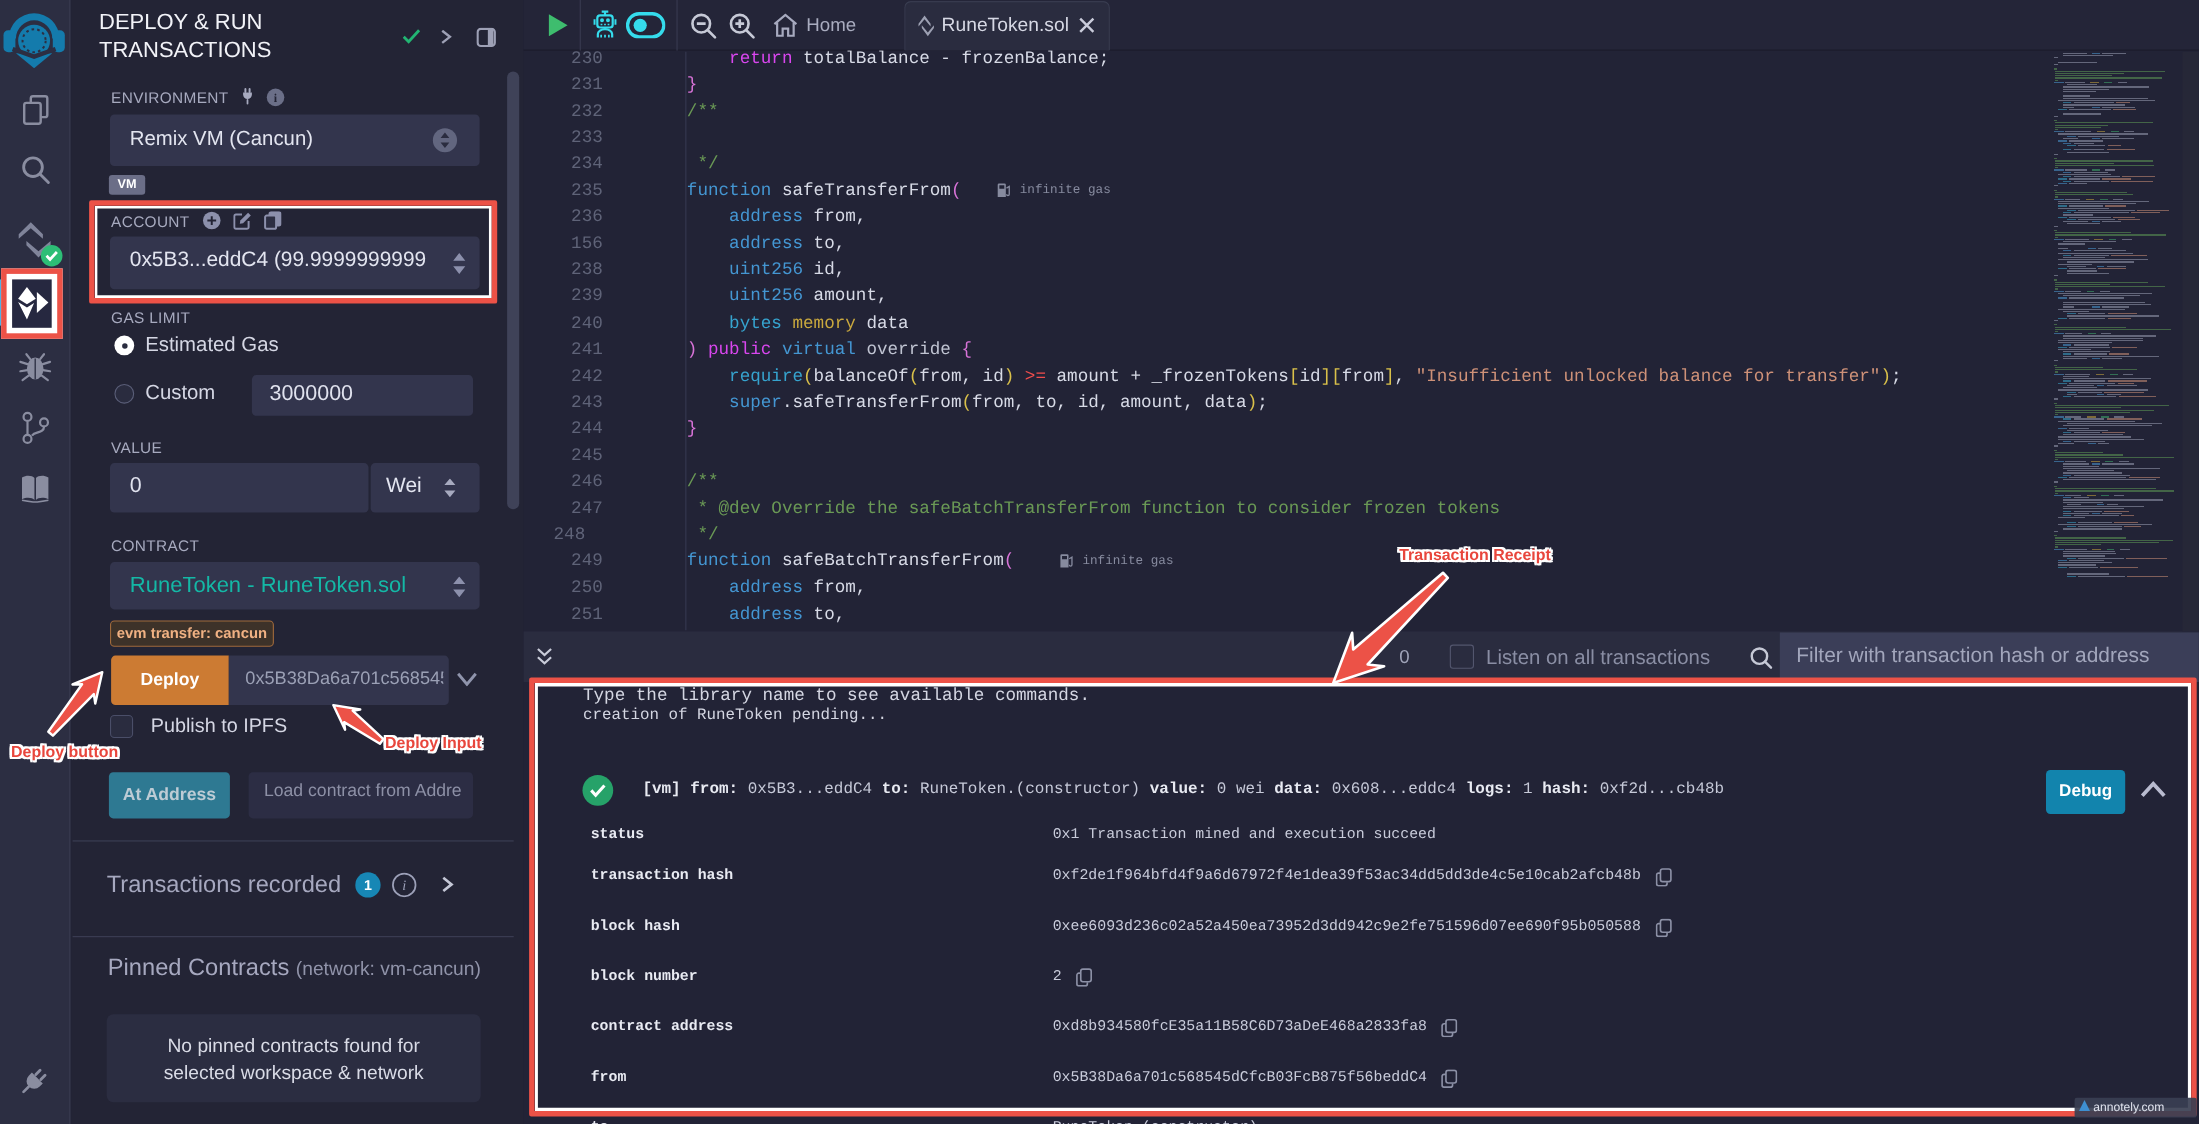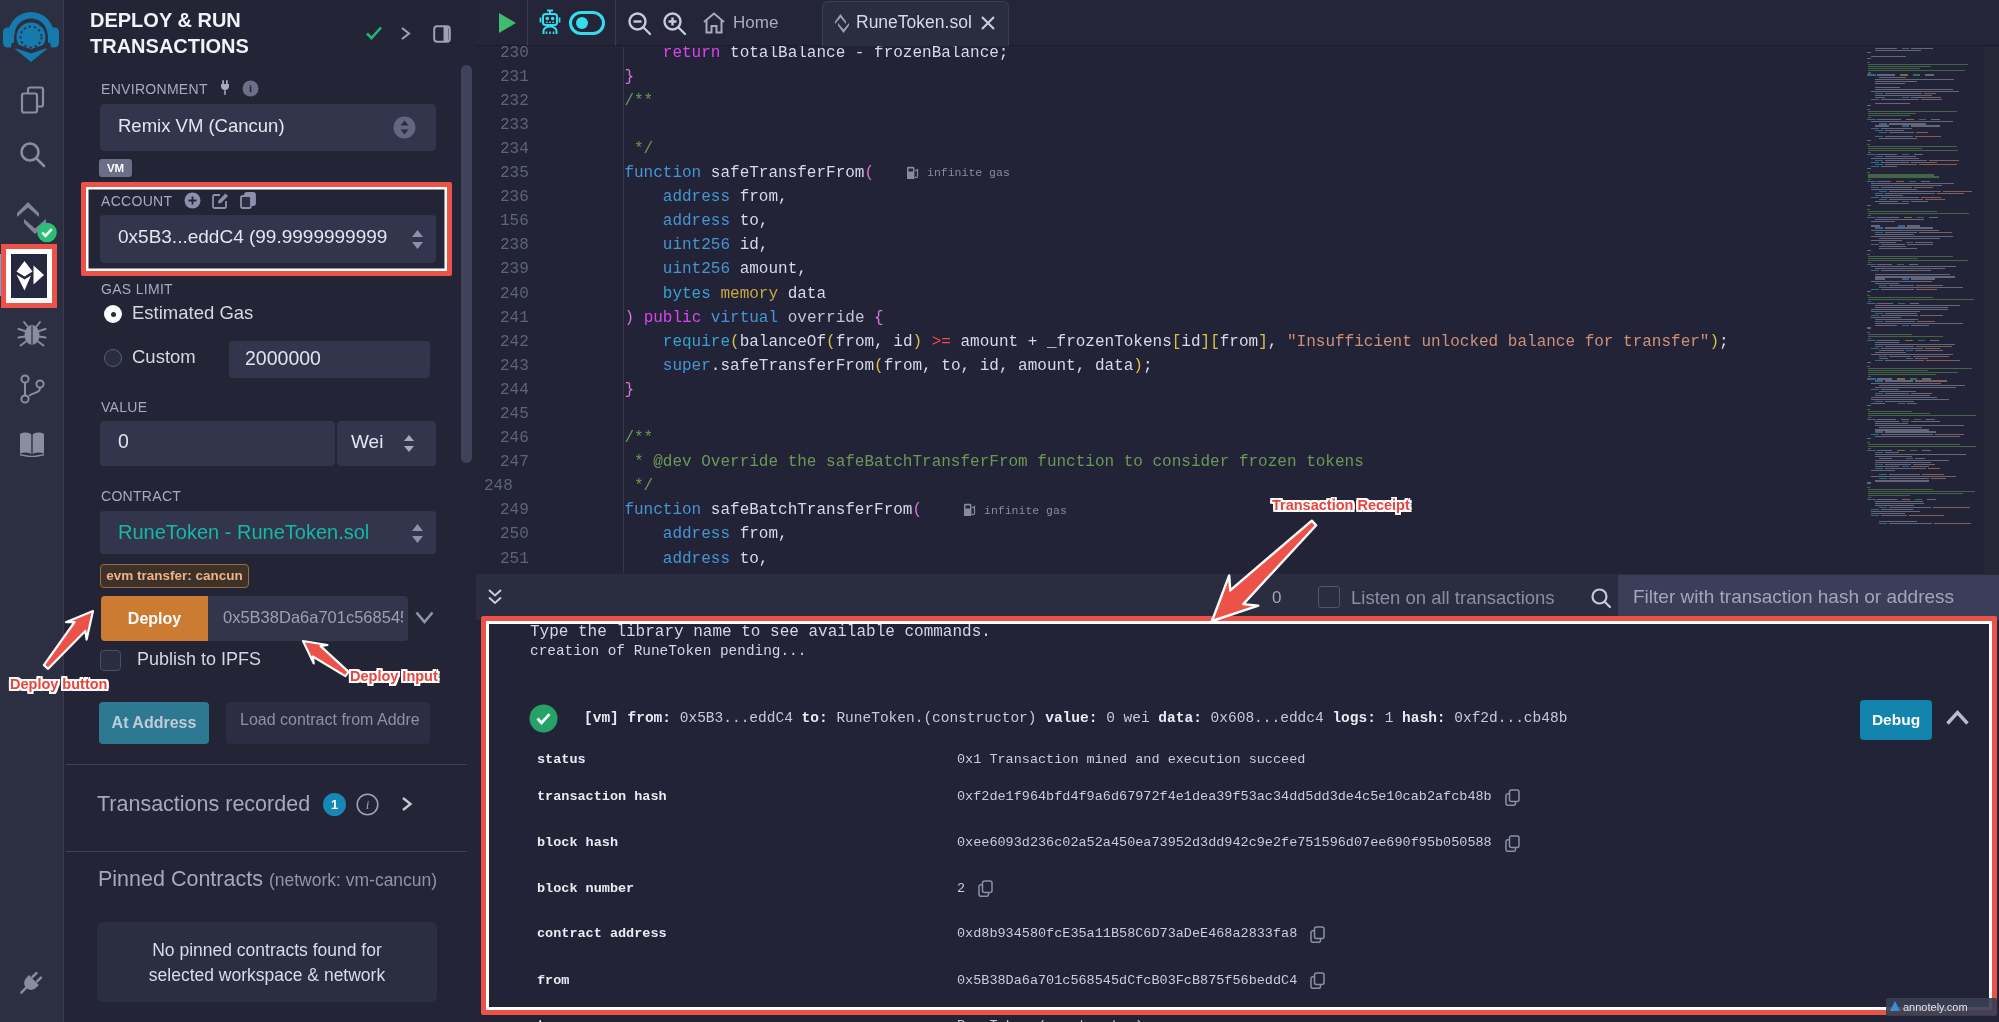--- a/index.html
+++ b/index.html
@@ -5,21 +5,21 @@
 body{background:#222336;font-family:"Liberation Sans",sans-serif;position:relative}
 .abs{position:absolute}
 .mono{font-family:"Liberation Mono",monospace}
 .lbl{font-size:14px;color:#A7AABF;letter-spacing:.3px}
 .inp{background:#33354D;border-radius:4px;position:absolute}
 .annlabel{position:absolute;font-weight:bold;color:#E8463C;white-space:nowrap;
  text-shadow:-2px -2px 0 #fff,-2px 2px 0 #fff,2px -2px 0 #fff,2px 2px 0 #fff,-2px 0 0 #fff,2px 0 0 #fff,0 -2px 0 #fff,0 2px 0 #fff,-1px -2px 0 #fff,1px 2px 0 #fff,2px -1px 0 #fff,-2px 1px 0 #fff}
 .cl{position:absolute;white-space:pre;font-family:"Liberation Mono",monospace;font-size:16px;line-height:24px;color:#D7DAE6}
 .k{color:#4496D2}.kg{color:#d946ef}.cm{color:#6A9955}.au{color:#C9A83E}.st{color:#CE9178}
 .pk{color:#D873D8}.gd{color:#D9C04A}.rd{color:#EF4D4D}.cy{color:#36A3CE}.ov{color:#C0C4D2}
-.num{position:absolute;width:48px;text-align:left;font-family:"Liberation Mono",monospace;font-size:16px;line-height:24px;color:#5F6378}
+.num{position:absolute;width:48px;text-align:right;font-family:"Liberation Mono",monospace;font-size:16px;line-height:24px;color:#5F6378}
 .trow{position:absolute;font-family:"Liberation Mono",monospace;font-size:13.5px;color:#C9CCDB;white-space:pre}
 .tlab{position:absolute;font-family:"Liberation Mono",monospace;font-size:13.5px;font-weight:bold;color:#E9EBF3;white-space:pre}
 </style></head><body>
 
 <div class="abs" style="left:0;top:0;width:64px;height:1022px;background:#2C2E42;border-right:1px solid #3A3D52"></div>
 <div class="abs" style="left:65px;top:0;width:411px;height:1022px;background:#232435"></div>
 <div class="abs" style="left:461px;top:65px;width:11px;height:398px;background:#3F4258;border-radius:6px"></div>
 <div class="abs" style="left:476px;top:0;width:1523px;height:574px;background:#222336"></div>
 <div class="abs" style="left:476px;top:0;width:1523px;height:46px;background:#242538;border-bottom:1px solid #1B1C2A"></div>
 <div class="abs" style="left:476px;top:574px;width:1523px;height:46px;background:#2A2C3F"></div>
@@ -79,21 +79,21 @@
 <path d="M1 24.8 L11 26.5 H15 L25 24.8" stroke="#8A8DA0" stroke-width="1.5" fill="none"></path>
   </svg>
 <svg class="abs" style="left:12px;top:968px" width="34" height="34" viewBox="0 0 34 34">
 <g transform="rotate(45 17 17)" fill="#8A8DA0">
 <path d="M10 14 a7 7 0 0 0 14 0 L24 10 L10 10Z"></path>
 <rect x="12.5" y="2" width="2.6" height="8" rx="1.3"></rect>
       <rect x="18.9" y="2" width="2.6" height="8" rx="1.3"></rect>
 <rect x="15.8" y="20" width="2.4" height="9" rx="1.2"></rect>
     </g>
   </svg>
-<div class="abs" style="left:90px;top:7px;width:300px;font-size:20px;line-height:26px;font-weight:700;color:#F2F3F8">DEPLOY &amp; RUN<br>TRANSACTIONS</div>
+<div class="abs" style="left:90px;top:7px;width:300px;font-size:20px;line-height:26px;font-weight:400;color:#F2F3F8">DEPLOY &amp; RUN<br>TRANSACTIONS</div>
 <svg class="abs" style="left:366px;top:26px" width="16" height="14" viewBox="0 0 16 14" fill="none">
     <path d="M1 7.5 l4.5 4.5 L15 1.5" stroke="#22B573" stroke-width="2.6"></path>
   </svg>
 <svg class="abs" style="left:399px;top:27px" width="12" height="13" viewBox="0 0 12 13" fill="none">
     <path d="M3 1 l7 5.5 -7 5.5" stroke="#9DA0B5" stroke-width="2.2"></path>
   </svg>
 <svg class="abs" style="left:433px;top:25px" width="18" height="18" viewBox="0 0 18 18" fill="none">
     <rect x="1.2" y="1.2" width="15.6" height="15.6" rx="3" stroke="#9DA0B5" stroke-width="2"></rect>
     <path d="M10.5 2 h5 v14 h-5z" fill="#9DA0B5"></path>
   </svg>
@@ -134,21 +134,21 @@
 <svg class="abs" style="left:411px;top:230px" width="13" height="19" viewBox="0 0 13 19" fill="#8C90AC">
     <path d="M6.5 0 L12 7 H1Z M6.5 19 L12 12 H1Z"></path>
   </svg>
 <div class="abs lbl" style="left:101px;top:281px">GAS LIMIT</div>
 <div class="abs" style="left:104px;top:305px;width:18px;height:18px;border-radius:50%;background:#fff"></div>
 <div class="abs" style="left:110.5px;top:311.5px;width:5px;height:5px;border-radius:50%;background:#2A2C3F"></div>
 <div class="abs" style="left:132px;top:302px;font-size:18.5px;color:#D5D7E4">Estimated Gas</div>
 <div class="abs" style="left:104px;top:349px;width:18px;height:18px;border-radius:50%;background:#2A2C3F;border:1.5px solid #5A5E78"></div>
 <div class="abs" style="left:132px;top:346px;font-size:18.5px;color:#D5D7E4">Custom</div>
 <div class="inp" style="left:229px;top:341px;width:201px;height:37px"></div>
-<div class="abs" style="left:245px;top:347px;font-size:19.5px;color:#E0E2EE">2000000</div>
+<div class="abs" style="left:245px;top:347px;font-size:19.5px;color:#E0E2EE">3000000</div>
 <div class="abs lbl" style="left:101px;top:399px">VALUE</div>
 <div class="inp" style="left:100px;top:421px;width:235px;height:45px"></div>
 <div class="abs" style="left:118px;top:430px;font-size:19.5px;color:#E0E2EE">0</div>
 <div class="inp" style="left:337px;top:421px;width:99px;height:45px"></div>
 <div class="abs" style="left:351px;top:431px;font-size:19px;color:#E3E5F0">Wei</div>
 <svg class="abs" style="left:403px;top:435px" width="12" height="17" viewBox="0 0 12 17" fill="#A7AABF">
     <path d="M6 0 L11 6 H1Z M6 17 L11 11 H1Z"></path>
   </svg>
 <div class="abs lbl" style="left:101px;top:488px">CONTRACT</div>
 <div class="inp" style="left:100px;top:511px;width:336px;height:43px"></div>

